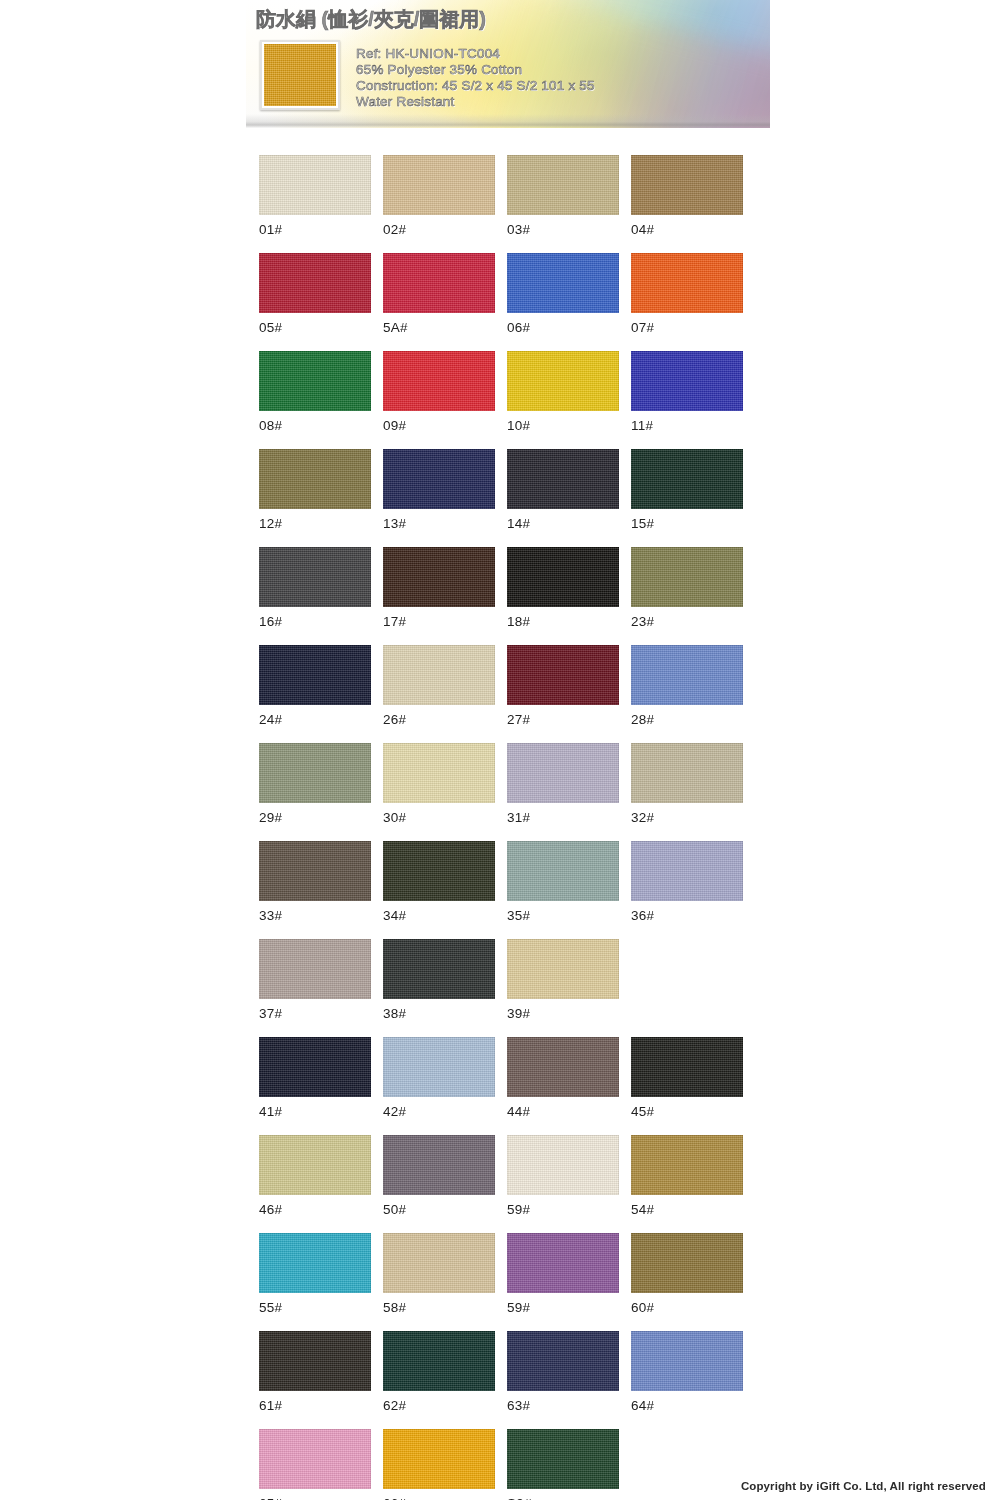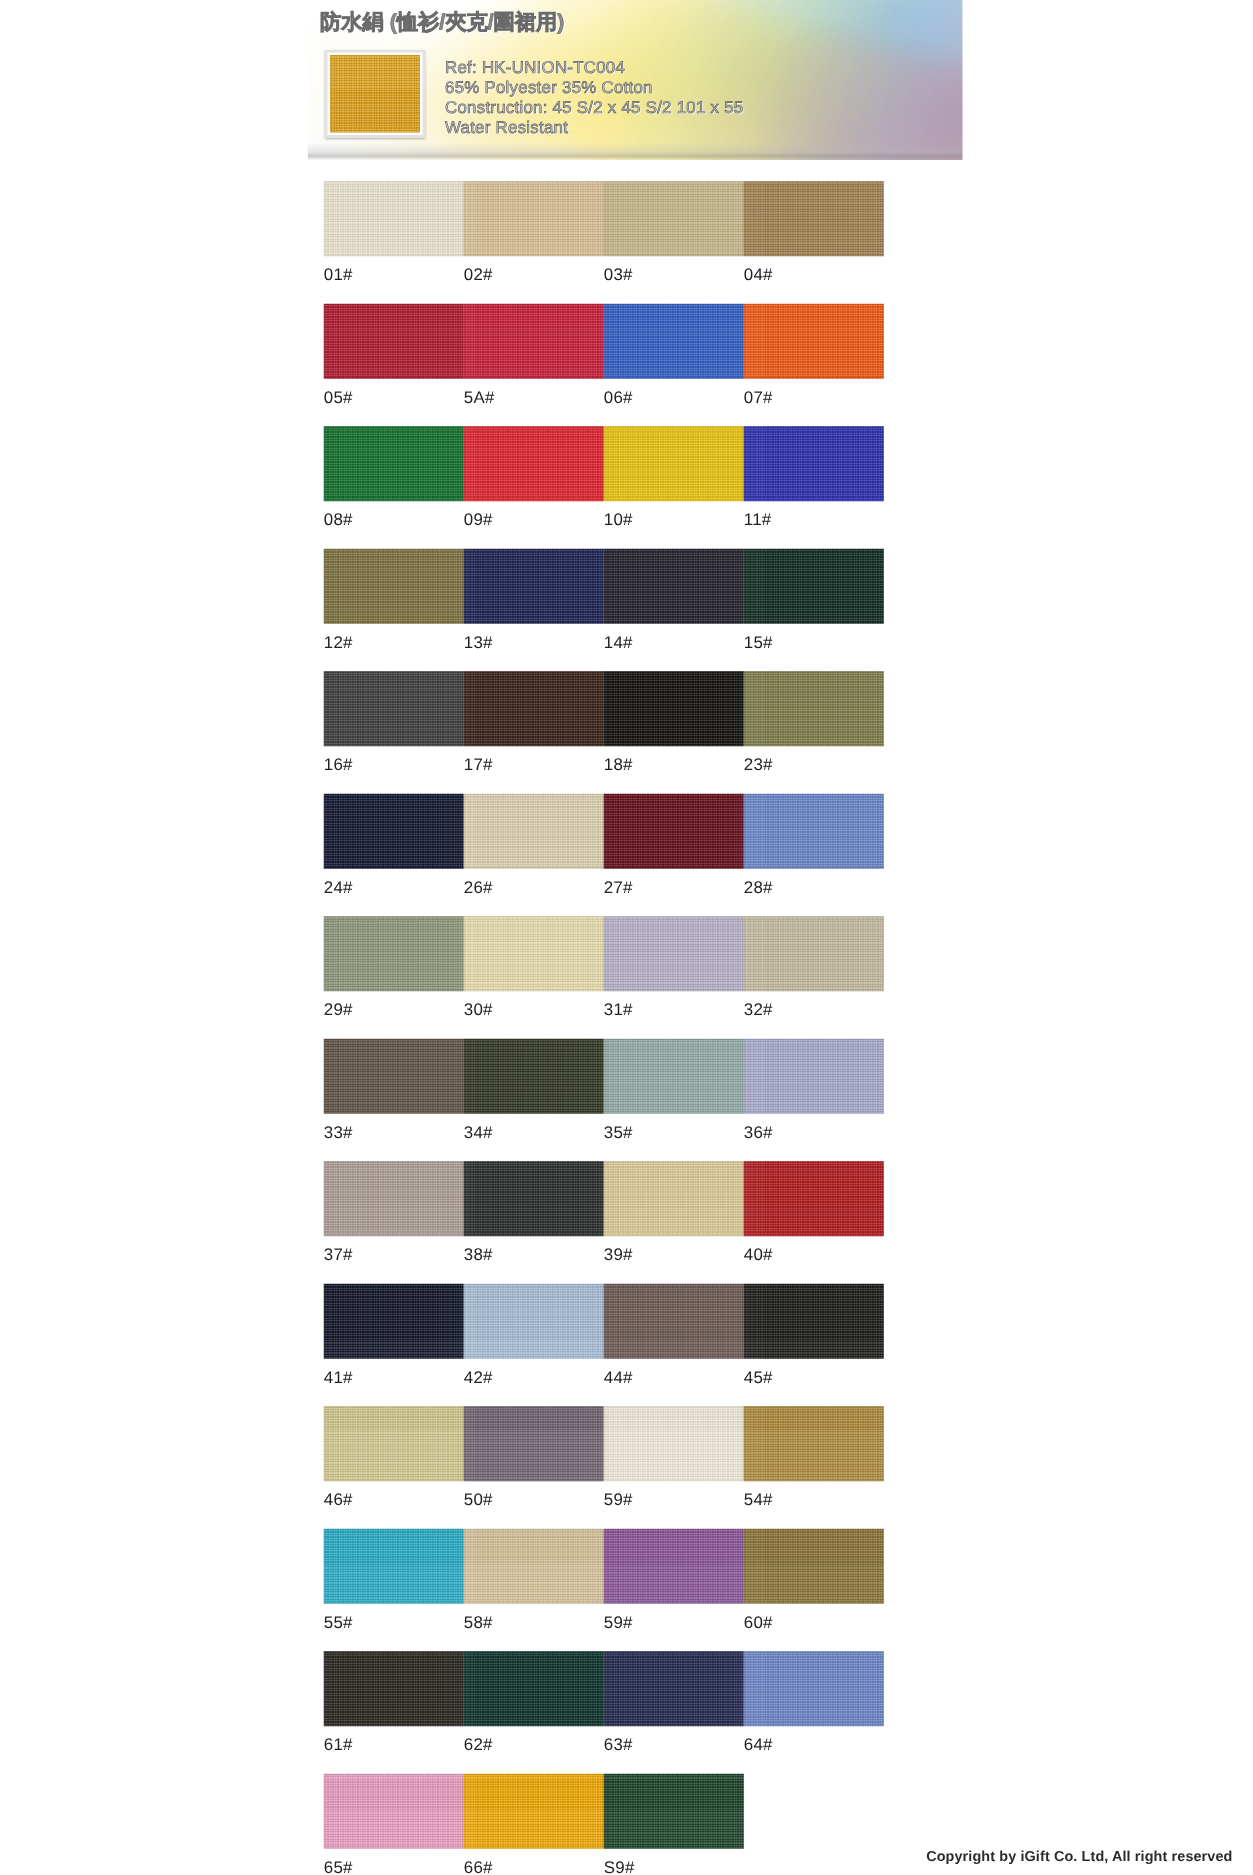--- a/index.html
+++ b/index.html
@@ -68,21 +68,21 @@
     position: absolute;
     left: 0; bottom: 0;
     width: 100%; height: 14px;
     background: linear-gradient(180deg, rgba(255,255,255,0) 0%, rgba(180,180,180,0.30) 55%, rgba(140,140,140,0.45) 78%, rgba(255,255,255,0) 100%);
   }
 
   #banner-title {
     position: absolute;
     left: 10px;
     top: 6px;
-    font-size: 17px;
+    font-size: 20px;
     font-weight: bold;
     letter-spacing: 0px;
     color: #8f8f8f;
     -webkit-text-stroke: 0.6px #6a6a6a;
     text-shadow: 1px 1px 0 #ffffff, -0.5px -0.5px 0 #ffffff;
     white-space: nowrap;
   }
 
   #header-sample-frame {
     position: absolute;
@@ -120,21 +120,23 @@
 
   
   #swatch-grid {
     position: absolute;
     left: 259px;
     top: 145px;
     width: 484px;
   }
   .swatch-row {
     display: flex;
+    gap: 12px;
     margin-bottom: 16px;
+    margin-top: 10px;
   }
   .swatch-cell {
     width: 112px;
   }
   .swatch-chip {
     width: 112px;
     height: 60px;
     box-shadow: 0 0 0 1px rgba(0,0,0,0.05) inset;
     background-image:
       repeating-linear-gradient(0deg,
@@ -338,24 +340,20 @@
         <div class="swatch-label">37#</div>
       </div>
       <div class="swatch-cell">
         <div class="swatch-chip" style="background-color: rgb(43, 47, 46);"></div>
         <div class="swatch-label">38#</div>
       </div>
       <div class="swatch-cell">
         <div class="swatch-chip" style="background-color: rgb(221, 203, 154);"></div>
         <div class="swatch-label">39#</div>
       </div>
-      <div class="swatch-cell">
-        <div class="swatch-chip" style="background-color: rgb(176, 29, 33);"></div>
-        <div class="swatch-label">40#</div>
-      </div>
     </div>
     <div class="swatch-row">
       <div class="swatch-cell">
         <div class="swatch-chip" style="background-color: rgb(21, 24, 43);"></div>
         <div class="swatch-label">41#</div>
       </div>
       <div class="swatch-cell">
         <div class="swatch-chip" style="background-color: rgb(168, 189, 213);"></div>
         <div class="swatch-label">42#</div>
       </div>

